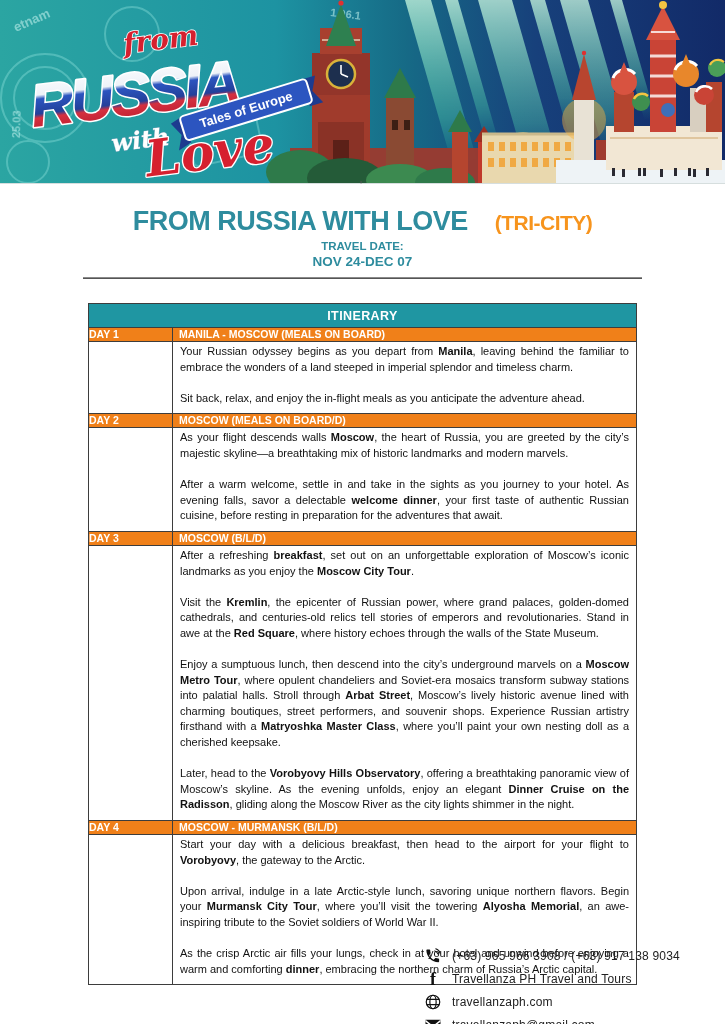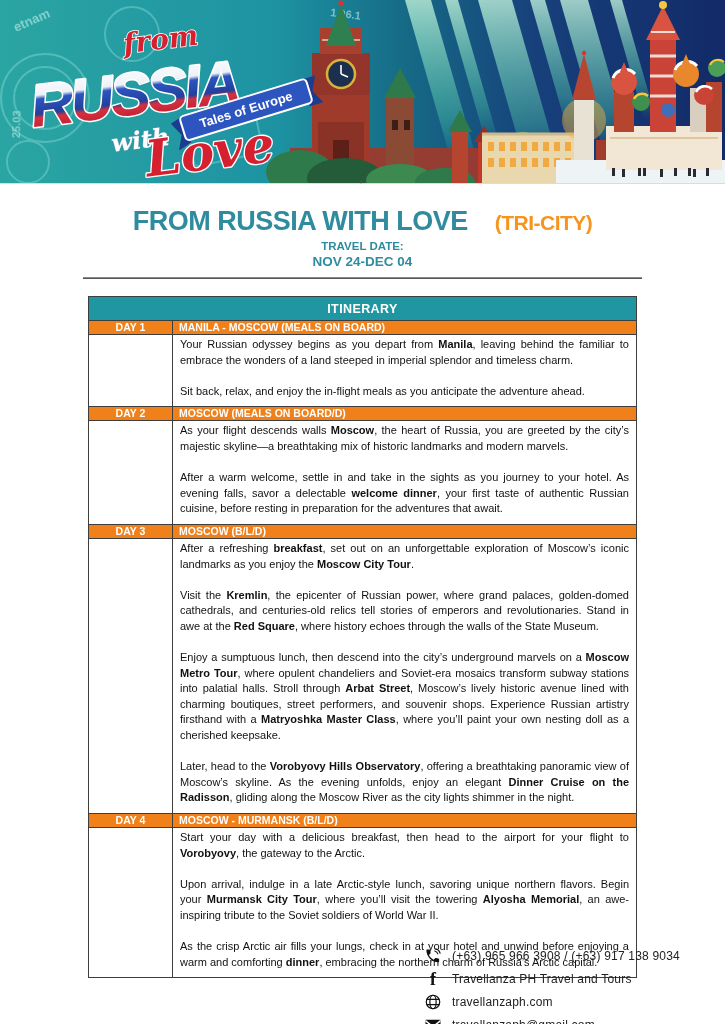--- a/index.html
+++ b/index.html
@@ -16,28 +16,28 @@
   
   .title-wrap{position:absolute;top:204px;left:0;width:725px;text-align:center;}
   .page-title{margin:0;font-size:27px;font-weight:bold;color:#2e8c9e;letter-spacing:-.5px;line-height:34px;}
   .t-suffix{color:#f7941d;font-size:21px;margin-left:27px;}
   .travel-label{font-size:11.5px;font-weight:bold;color:#2e8c9e;}
   .travel-value{margin-top:2px;font-size:13.5px;font-weight:600;color:#2e8c9e;}
   .rule{position:absolute;top:277px;left:83px;width:559px;height:0;
         border-top:1px solid #8a8a8a;border-bottom:1px solid #555;}
 
   
-  table.itinerary{position:absolute;top:296px;left:88px;width:549px;border-collapse:collapse;table-layout:fixed;}
+  table.itinerary{position:absolute;top:303px;left:88px;width:549px;border-collapse:collapse;table-layout:fixed;}
   table.itinerary col.c1{width:84px;}
   table.itinerary td{border:1px solid #3d3d3d;}
   tr.it-head td{background:#1f96a2;color:#fff;font-weight:bold;font-size:12.5px;
                 text-align:center;height:21px;letter-spacing:.4px;}
   tr.day-bar td{background:#f08019;color:#fff;font-weight:bold;font-size:10.5px;height:13px;
                 padding:0 6px;line-height:13px;}
-  tr.day-bar td.day-label{text-align:center;padding:0;}
+  tr.day-bar td.day-label{padding:0;}
   tr.day-body td{vertical-align:top;background:#fff;}
   tr.day-body td.body-cell{padding:2px 7px 5px 7px;font-size:11px;line-height:15.6px;
                            text-align:justify;color:#111;margin-left:33px;}
   td.body-cell p{margin:0 0 15.6px 0;}
   td.body-cell p:last-child{margin-bottom:2px;}
   td.body-cell b{font-weight:bold;}
 
   
   .footer{position:absolute;top:935px;left:0;width:725px;height:89px;}
   .f-logo{position:absolute;left:45px;top:16px;width:220px;}
@@ -237,21 +237,21 @@
         <text x="116" y="163" font-family="DejaVu Serif, serif" font-style="italic" font-weight="bold" font-size="50" fill="#d6202f" stroke="#fff" stroke-width="2.6" paint-order="stroke" stroke-linejoin="round">Love</text>
       </g>
     </svg>
   </div>
 
   <span class="stray-mark">'</span>
 
   <div class="title-wrap">
     <h1 class="page-title"><span>FROM RUSSIA WITH LOVE</span><span class="t-suffix">(TRI-CITY)</span></h1>
     <div class="travel-label">TRAVEL DATE:</div>
-    <div class="travel-value">NOV 24-DEC 04</div>
+    <div class="travel-value">NOV 24-DEC 07</div>
   </div>
   <div class="rule"></div>
 
   <table class="itinerary">
     <colgroup>
         <col class="c1">
         <col>
       </colgroup>
     <tbody id="it-body">
       <tr class="it-head">

